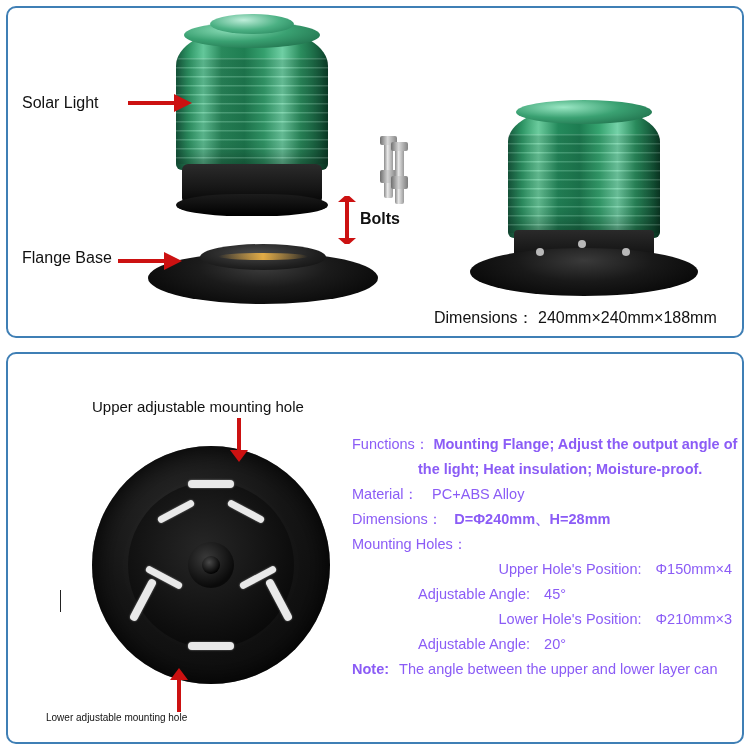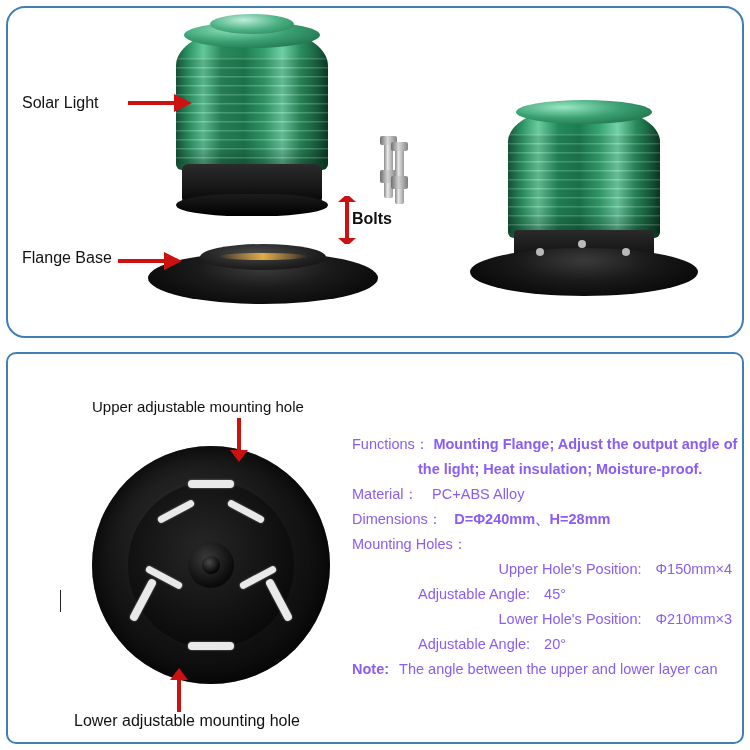--- a/index.html
+++ b/index.html
@@ -20,21 +20,20 @@
     left: 6px;
     width: 738px;
     border: 2px solid #3f7fb5;
     border-radius: 10px;
     background: #ffffff;
     box-sizing: border-box;
   }
   #panel-top {
     top: 6px;
     height: 332px;
-    border-radius: 19px;
   }
   #panel-bottom {
     top: 352px;
     height: 392px;
   }
 
   
   .label {
     position: absolute;
     font-size: 16px;
@@ -344,24 +343,25 @@
 
   <svg class="arrow" style="left:344px; top:197px;" width="1" height="1"></svg>
 
   <svg class="arrow" style="left:110px; top:242px;" width="64" height="22">
     <line x1="0" y1="11" x2="46" y2="11" stroke="#cc1111" stroke-width="4"></line>
     <polygon points="46,2 64,11 46,20" fill="#cc1111"></polygon>
   </svg>
 
   <div class="label" style="left:14px; top:86px;">Solar Light</div>
 
-  <div class="label bold" style="left:344px; top:202px;text-align:right;">Bolts</div>
+  <div class="label bold" style="left:352px; top:202px;text-align:right;">Bolts</div>
 
   <div class="label" style="left:14px; top:241px;">Flange Base</div>
 
+  <div class="label" style="left:426px; top:300px;">Dimensions： 240mm×240mm×188mm</div>
 </div>
 
 <div class="panel" id="panel-bottom"></div>
 
 <div id="flange-photo">
   <div class="disc"></div>
   <div class="disc-inner"></div>
   <div class="hub"></div>
   <div class="hub-dot"></div>
 
@@ -381,21 +381,21 @@
 <svg class="arrow" style="left:228px; top:418px;" width="22" height="44">
   <line x1="11" y1="0" x2="11" y2="34" stroke="#cc1111" stroke-width="4"></line>
   <polygon points="2,32 11,44 20,32" fill="#cc1111"></polygon>
 </svg>
 <div class="label" style="left:92px; top:398px; font-size:15px;">Upper adjustable mounting hole</div>
 
 <svg class="arrow" style="left:168px; top:668px;" width="22" height="44">
   <line x1="11" y1="10" x2="11" y2="44" stroke="#cc1111" stroke-width="4"></line>
   <polygon points="2,12 11,0 20,12" fill="#cc1111"></polygon>
 </svg>
-<div class="label" style="left:46px; top:712px; font-size:16px;margin-left:28px;">Lower adjustable mounting hole</div>
+<div class="label" style="left:46px; top:712px; font-size:10px;">Lower adjustable mounting hole</div>
 
 <div id="info-block">
   <div class="row">
     <span>Functions：</span>
     <b>Mounting Flange; Adjust the output angle of</b>
   </div>
   <div class="row indent2">
     <b>the light; Heat insulation; Moisture-proof.</b>
   </div>
 

